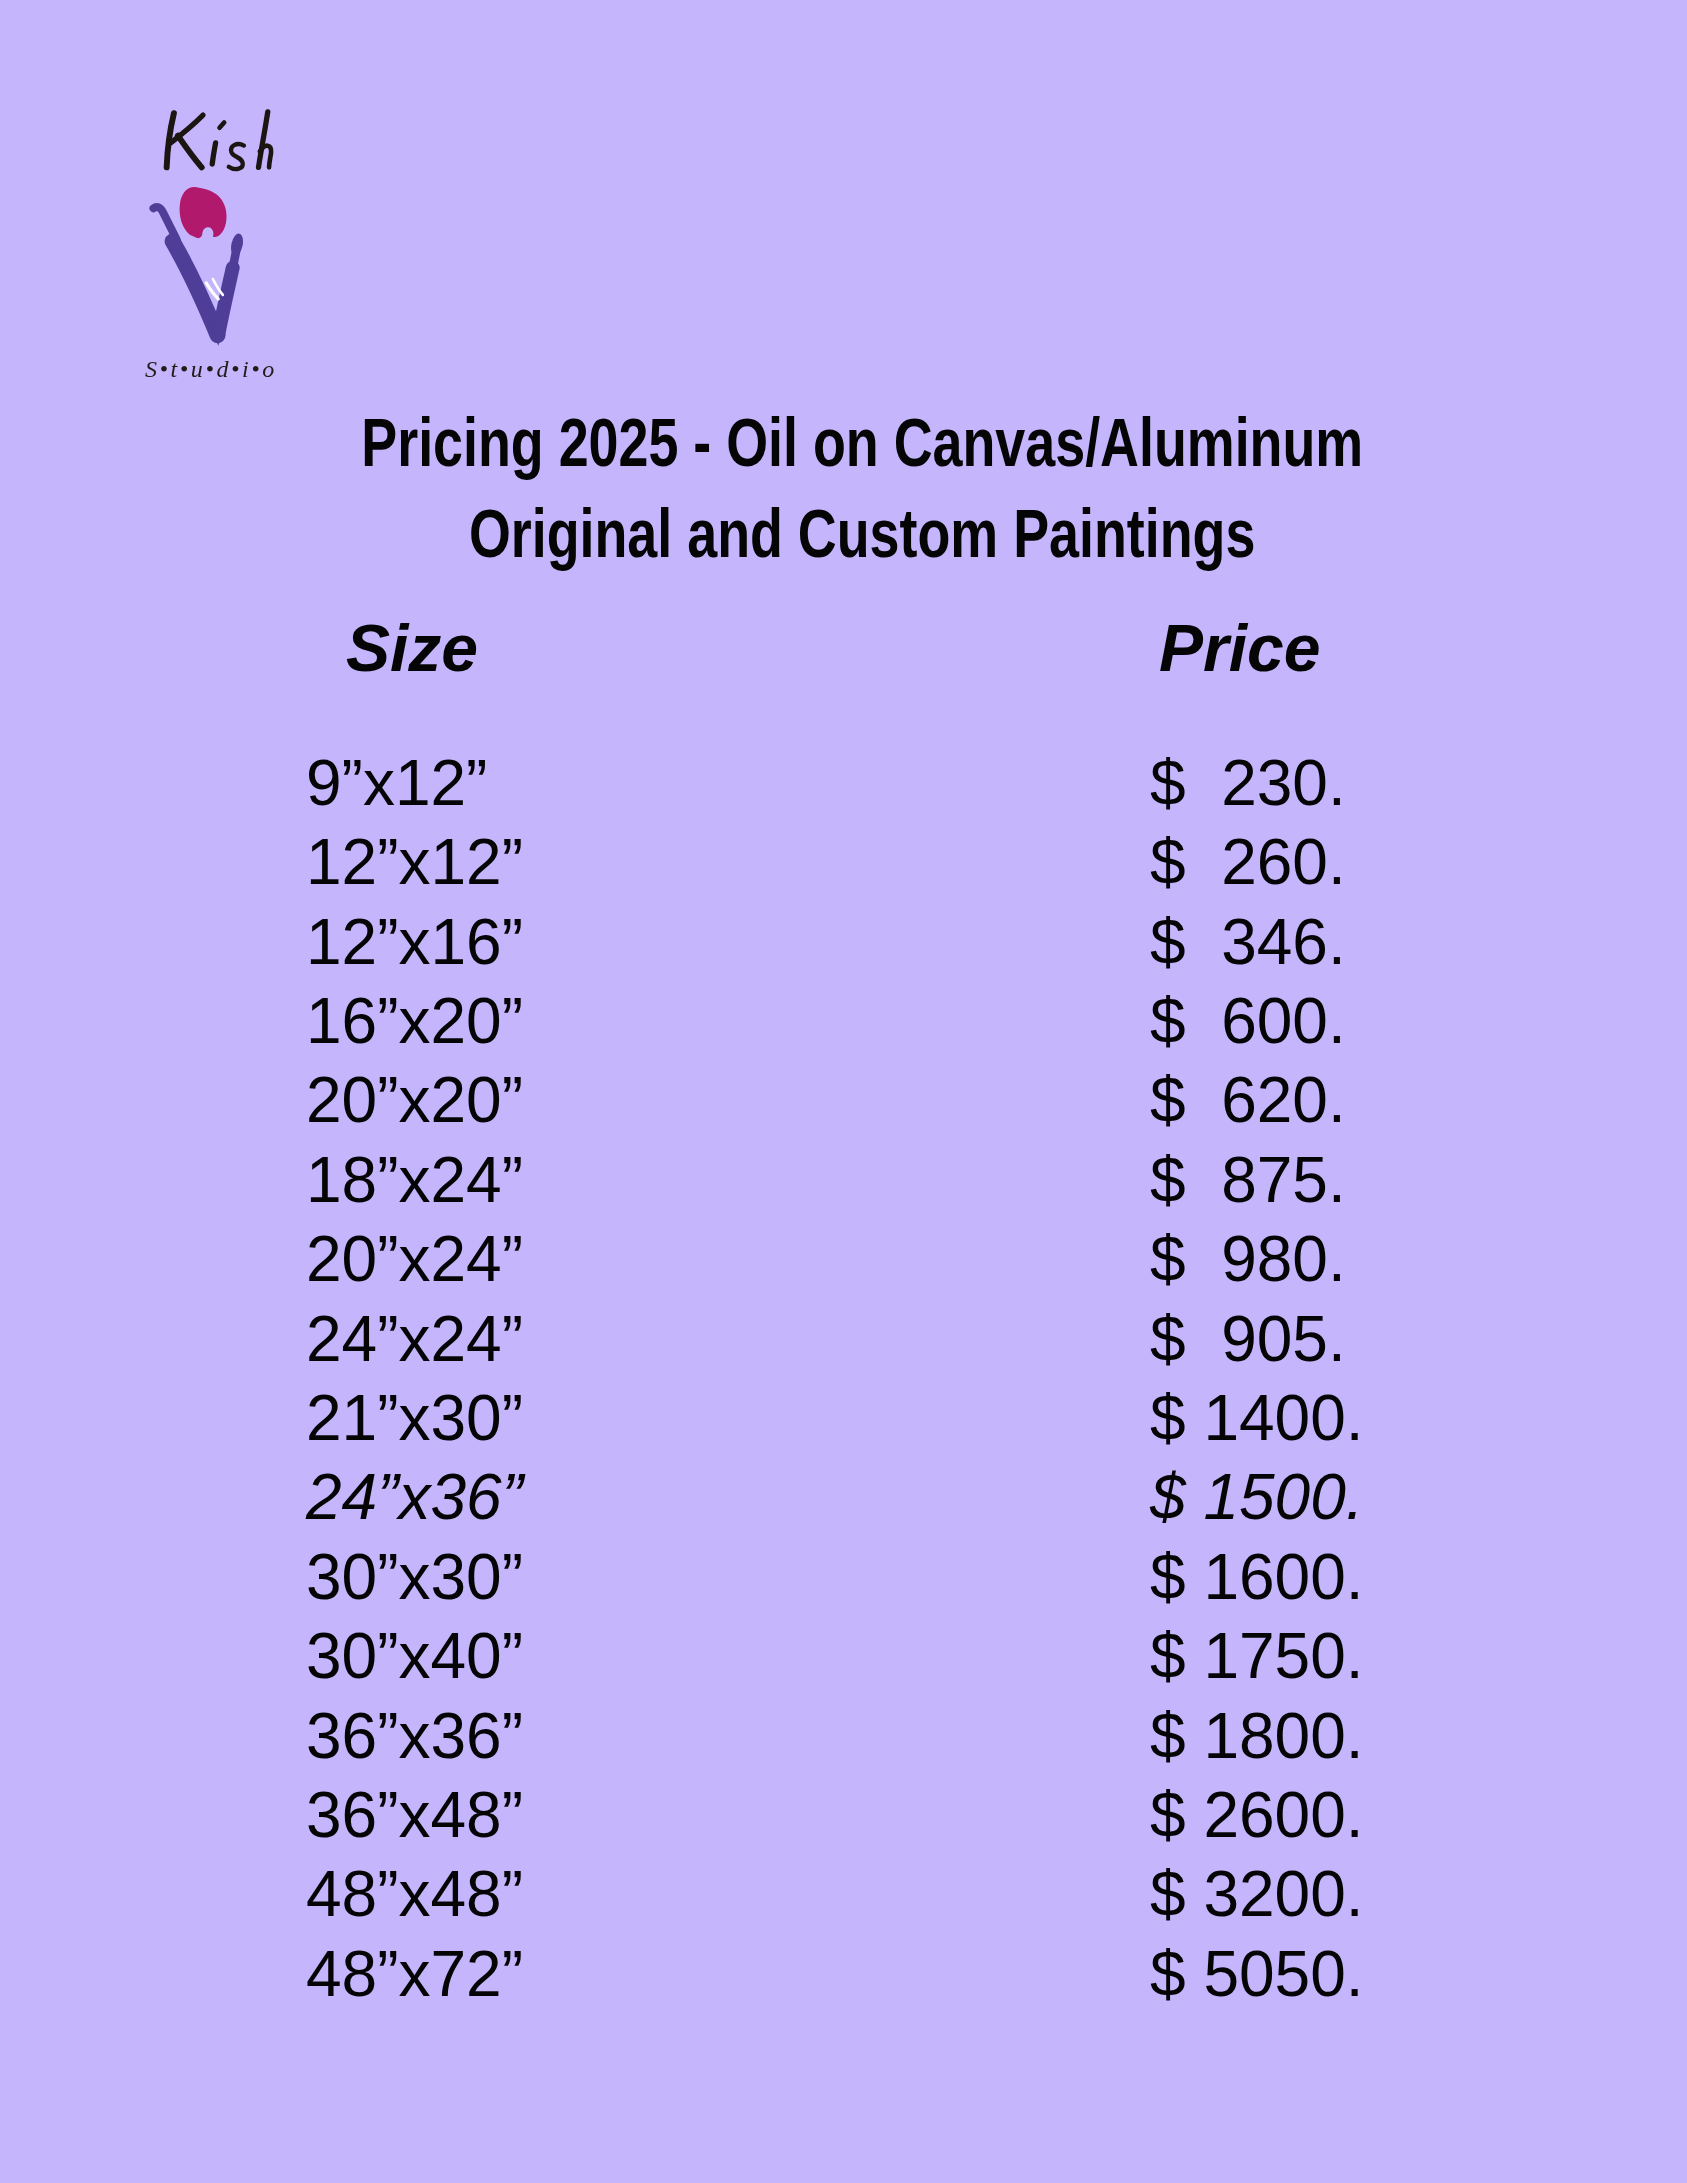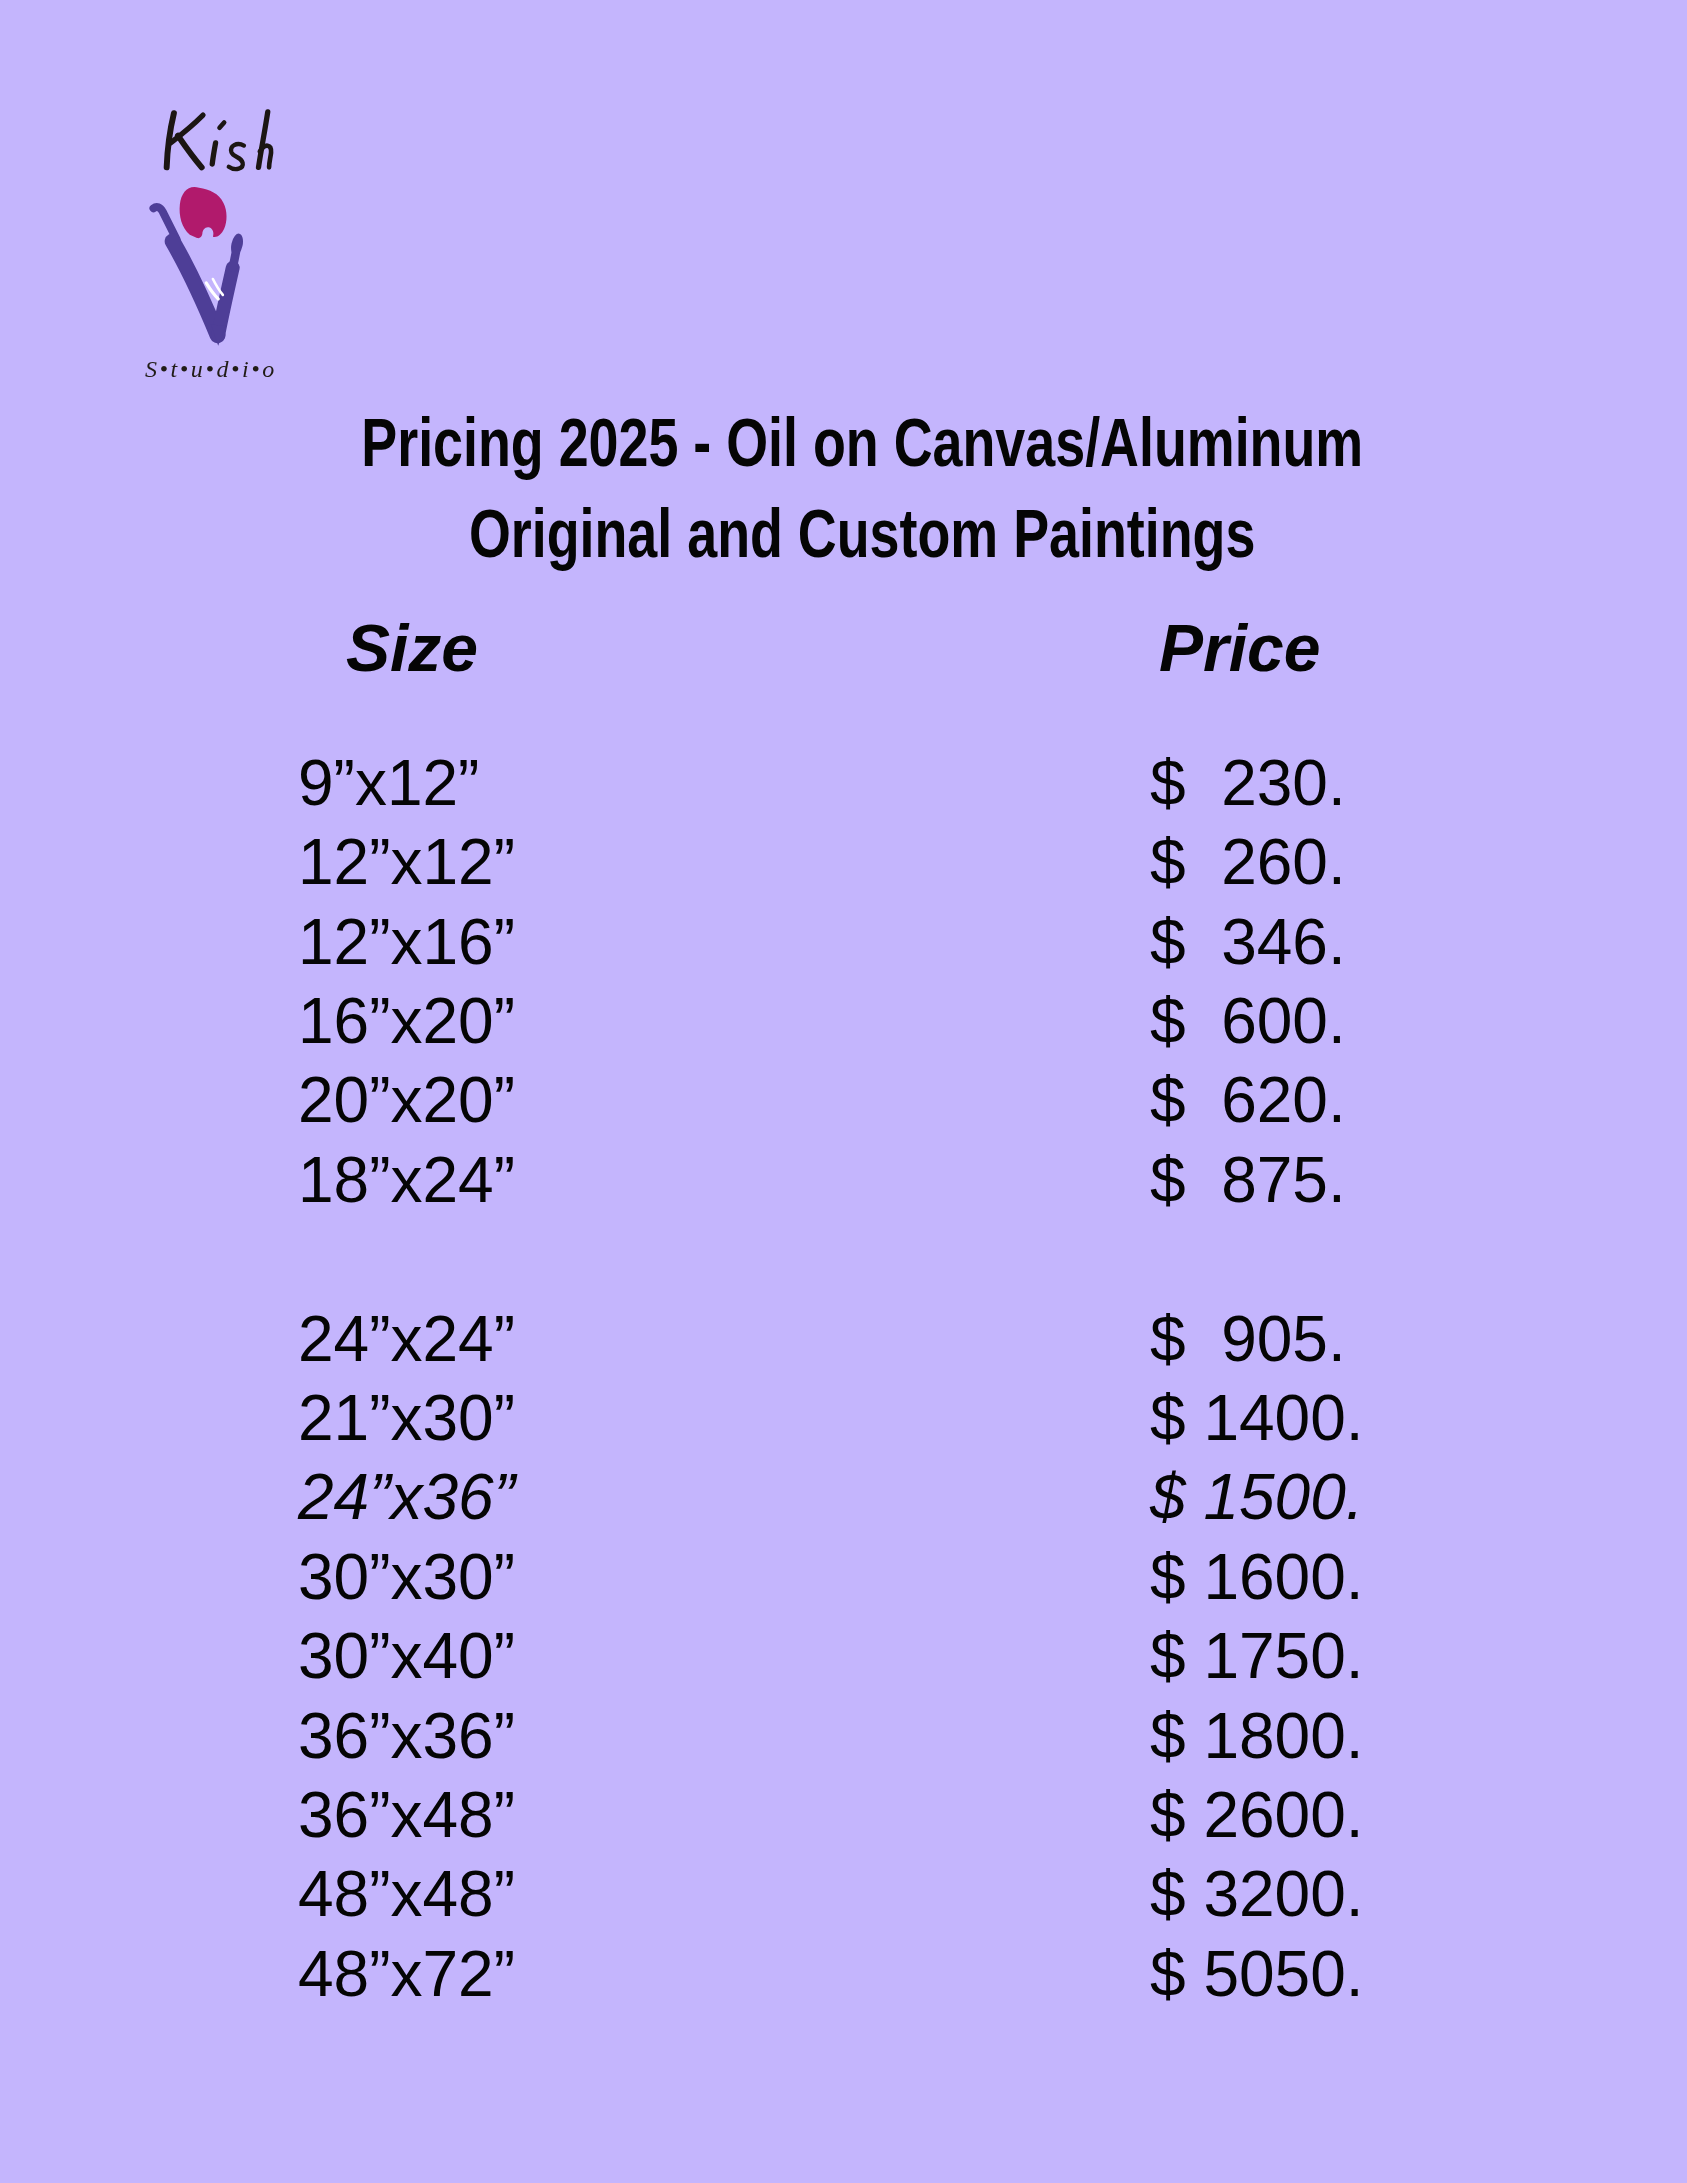--- a/index.html
+++ b/index.html
@@ -72,21 +72,21 @@
   .rows-host { position: absolute; left: 0; top: 0; width: 100%; height: 100%; }
   .row {
     position: absolute;
     left: 0;
     width: 100%;
     height: 79px;
     font-size: 64px;
     line-height: 64px;
     color: #050505;
   }
-  .size-cell  { position: absolute; left: 298px;  white-space: pre; }
+  .size-cell  { position: absolute; left: 306px;  white-space: pre; }
   .price-cell { position: absolute; left: 1150px; white-space: pre; }
 </style>
 </head>
 <body>
 
 <div class="page">
 
   <div class="logo">
     <span class="visually-hidden">Kish</span>
     <svg width="185" height="265" viewBox="0 0 280 400" xmlns="http://www.w3.org/2000/svg">
@@ -164,20 +164,24 @@
     <div class="row" style="top: 1068px;">
       <span class="size-cell">20”x20”</span>
       <span class="price-cell">$  620.</span>
     </div>
 
     <div class="row" style="top: 1148px; padding-left: 21px;">
       <span class="size-cell">18”x24”</span>
       <span class="price-cell">$  875.</span>
     </div>
 
+    <div class="row" style="top: 1227px;">
+      <span class="size-cell">20”x24”</span>
+      <span class="price-cell">$  980.</span>
+    </div>
 
     <div class="row" style="top: 1307px;">
       <span class="size-cell">24”x24”</span>
       <span class="price-cell">$  905.</span>
     </div>
 
     <div class="row" style="top: 1386px;">
       <span class="size-cell">21”x30”</span>
       <span class="price-cell">$ 1400.</span>
     </div>

